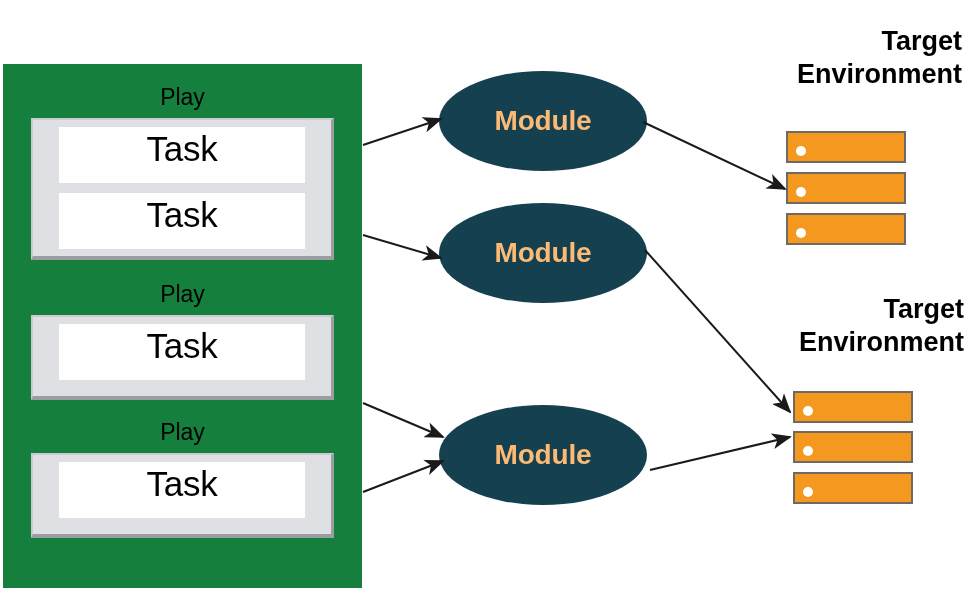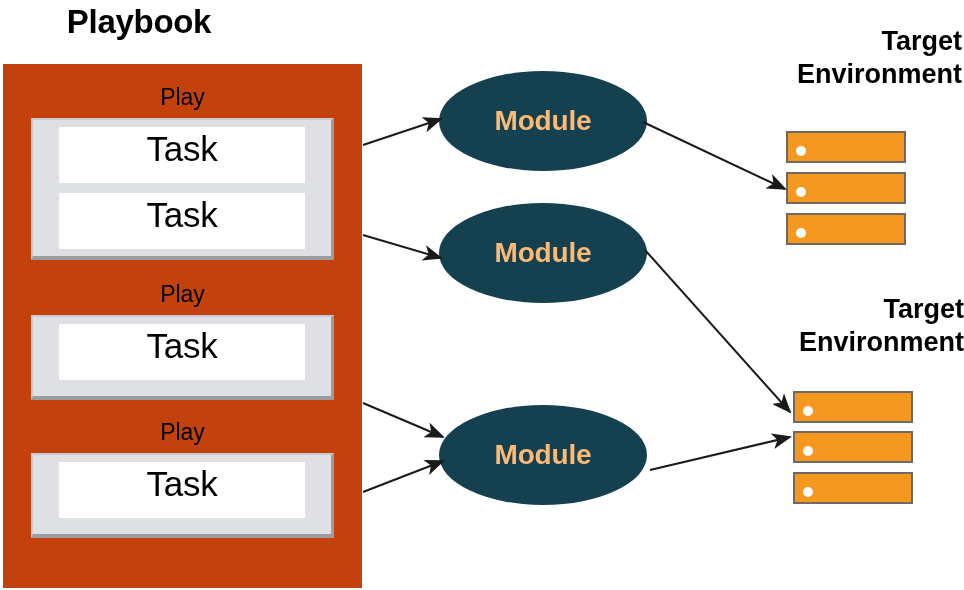--- a/index.html
+++ b/index.html
@@ -35,21 +35,21 @@
     letter-spacing: -0.3px;
     line-height: 40px;
     white-space: nowrap;
   }
   .playbook-body {
     position: absolute;
     left: 3px;
     top: 64px;
     width: 359px;
     height: 524px;
-    background: #c2410c;
+    background: #15803d;
   }
 
   .play-label {
     position: absolute;
     width: 100%;
     text-align: center;
     font-size: 23px;
     line-height: 30px;
     color: #000;
   }
@@ -123,21 +123,20 @@
     width: 964px;
     height: 590px;
     pointer-events: none;
   }
 </style>
 </head>
 <body>
 
 <div id="stage">
 
-  <div class="playbook-title">Playbook</div>
 
   <div class="playbook-body">
 
     <div class="play-label" style="top:18px;">Play</div>
     <div class="task-frame" style="left:28px; top:54px; width:303px; height:142px;">
       <div class="task-box" style="height:56px;">Task</div>
       <div class="task-box" style="height:56px;">Task</div>
     </div>
 
     <div class="play-label" style="top:215px;">Play</div>

